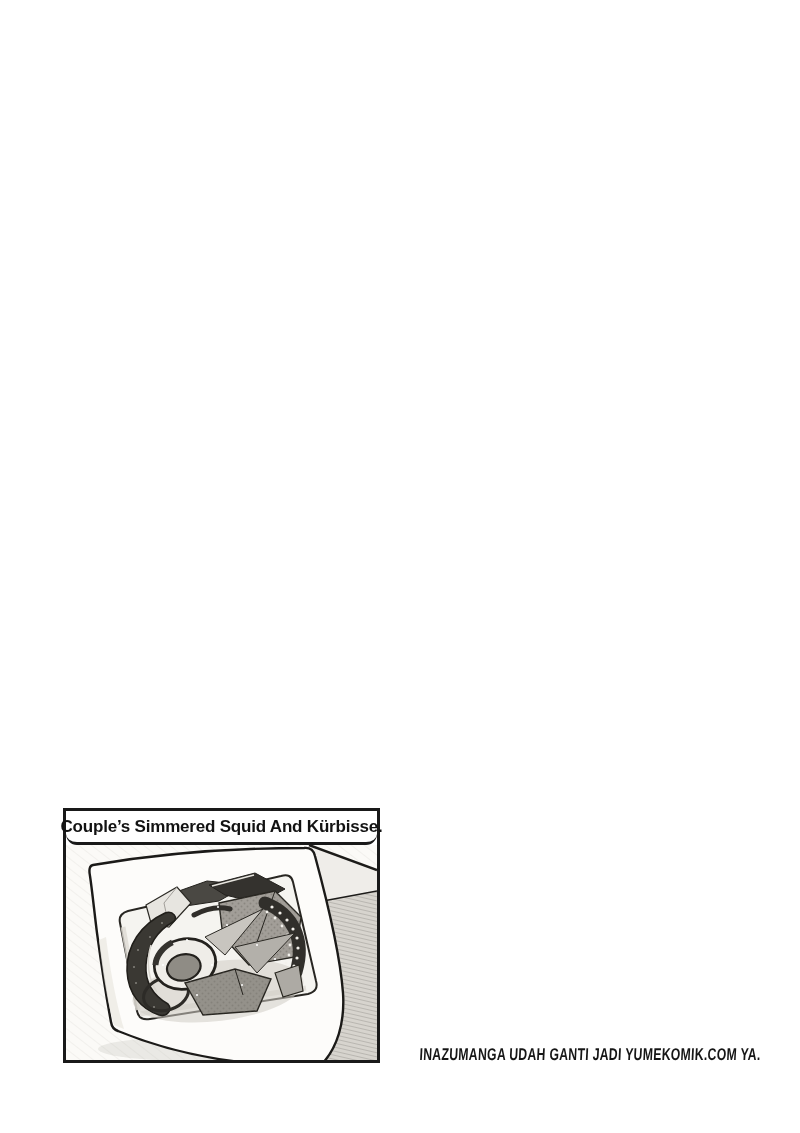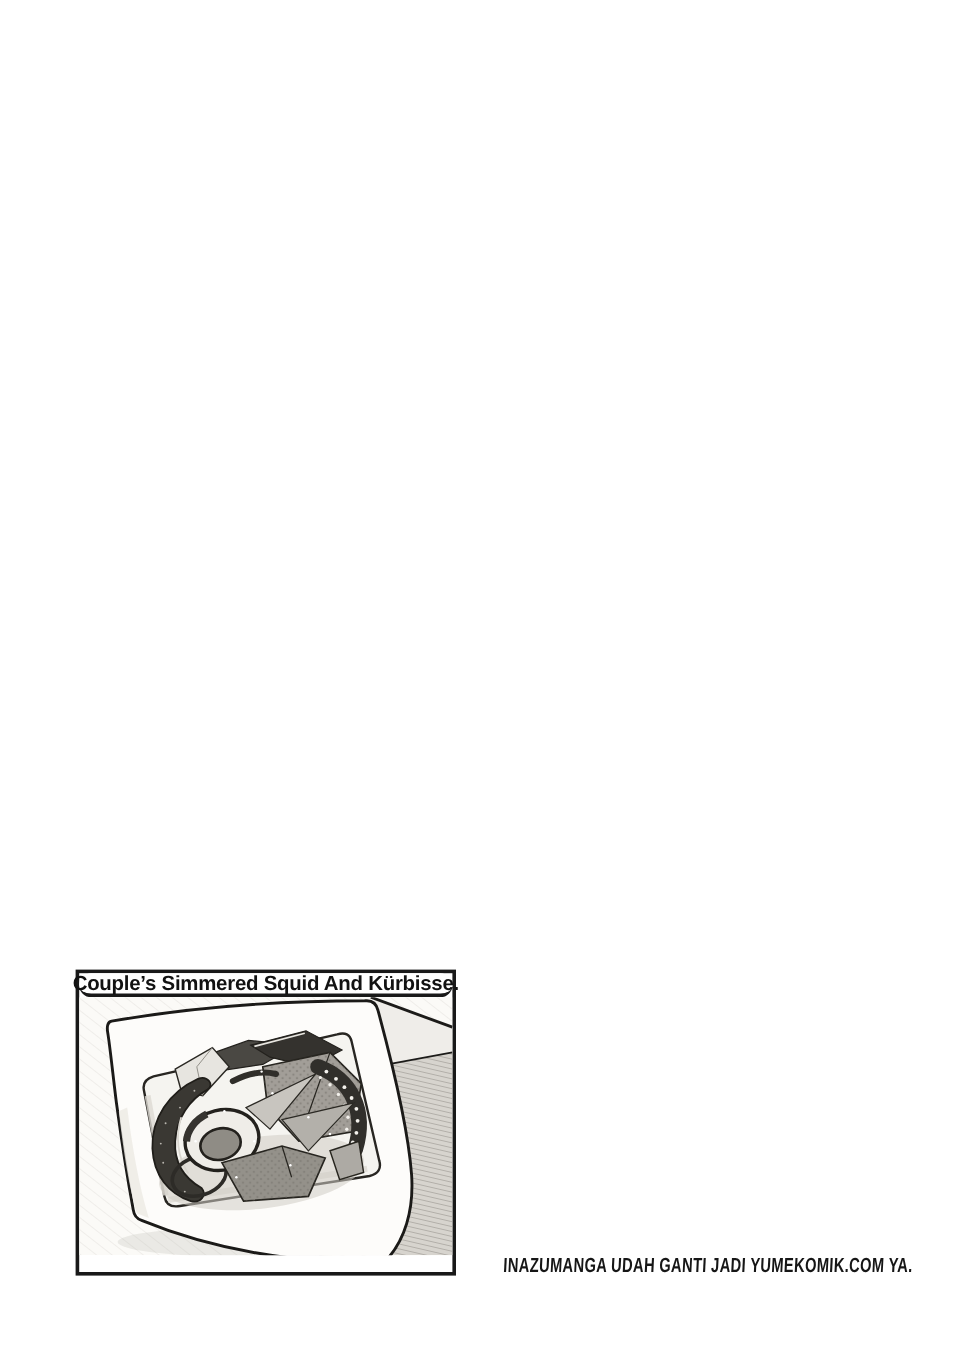--- a/index.html
+++ b/index.html
@@ -5,21 +5,21 @@
   html,body{margin:0;padding:0;background:#ffffff;}
   .page{
     position:relative;width:800px;height:1133px;background:#ffffff;
     font-family:"Liberation Sans",sans-serif;overflow:hidden;
   }
   .panel{
     position:absolute;left:63px;top:808px;width:317px;height:255px;
     border:3px solid #191919;background:#ffffff;box-sizing:border-box;
   }
   .panel-title{
-    height:20px;box-sizing:border-box;border-bottom:3px solid #191919;
+    height:34px;box-sizing:border-box;border-bottom:3px solid #191919;
     display:flex;align-items:center;justify-content:center;
     background:#ffffff;
     border-radius:11px;
   }
   .panel-title span{
     font-weight:700;font-size:17px;letter-spacing:-0.2px;color:#121212;
     white-space:nowrap;
   }
   .panel-art{height:181px;height:calc(100% - 34px);}
   .panel-art svg{display:block;width:100%;height:100%;}

